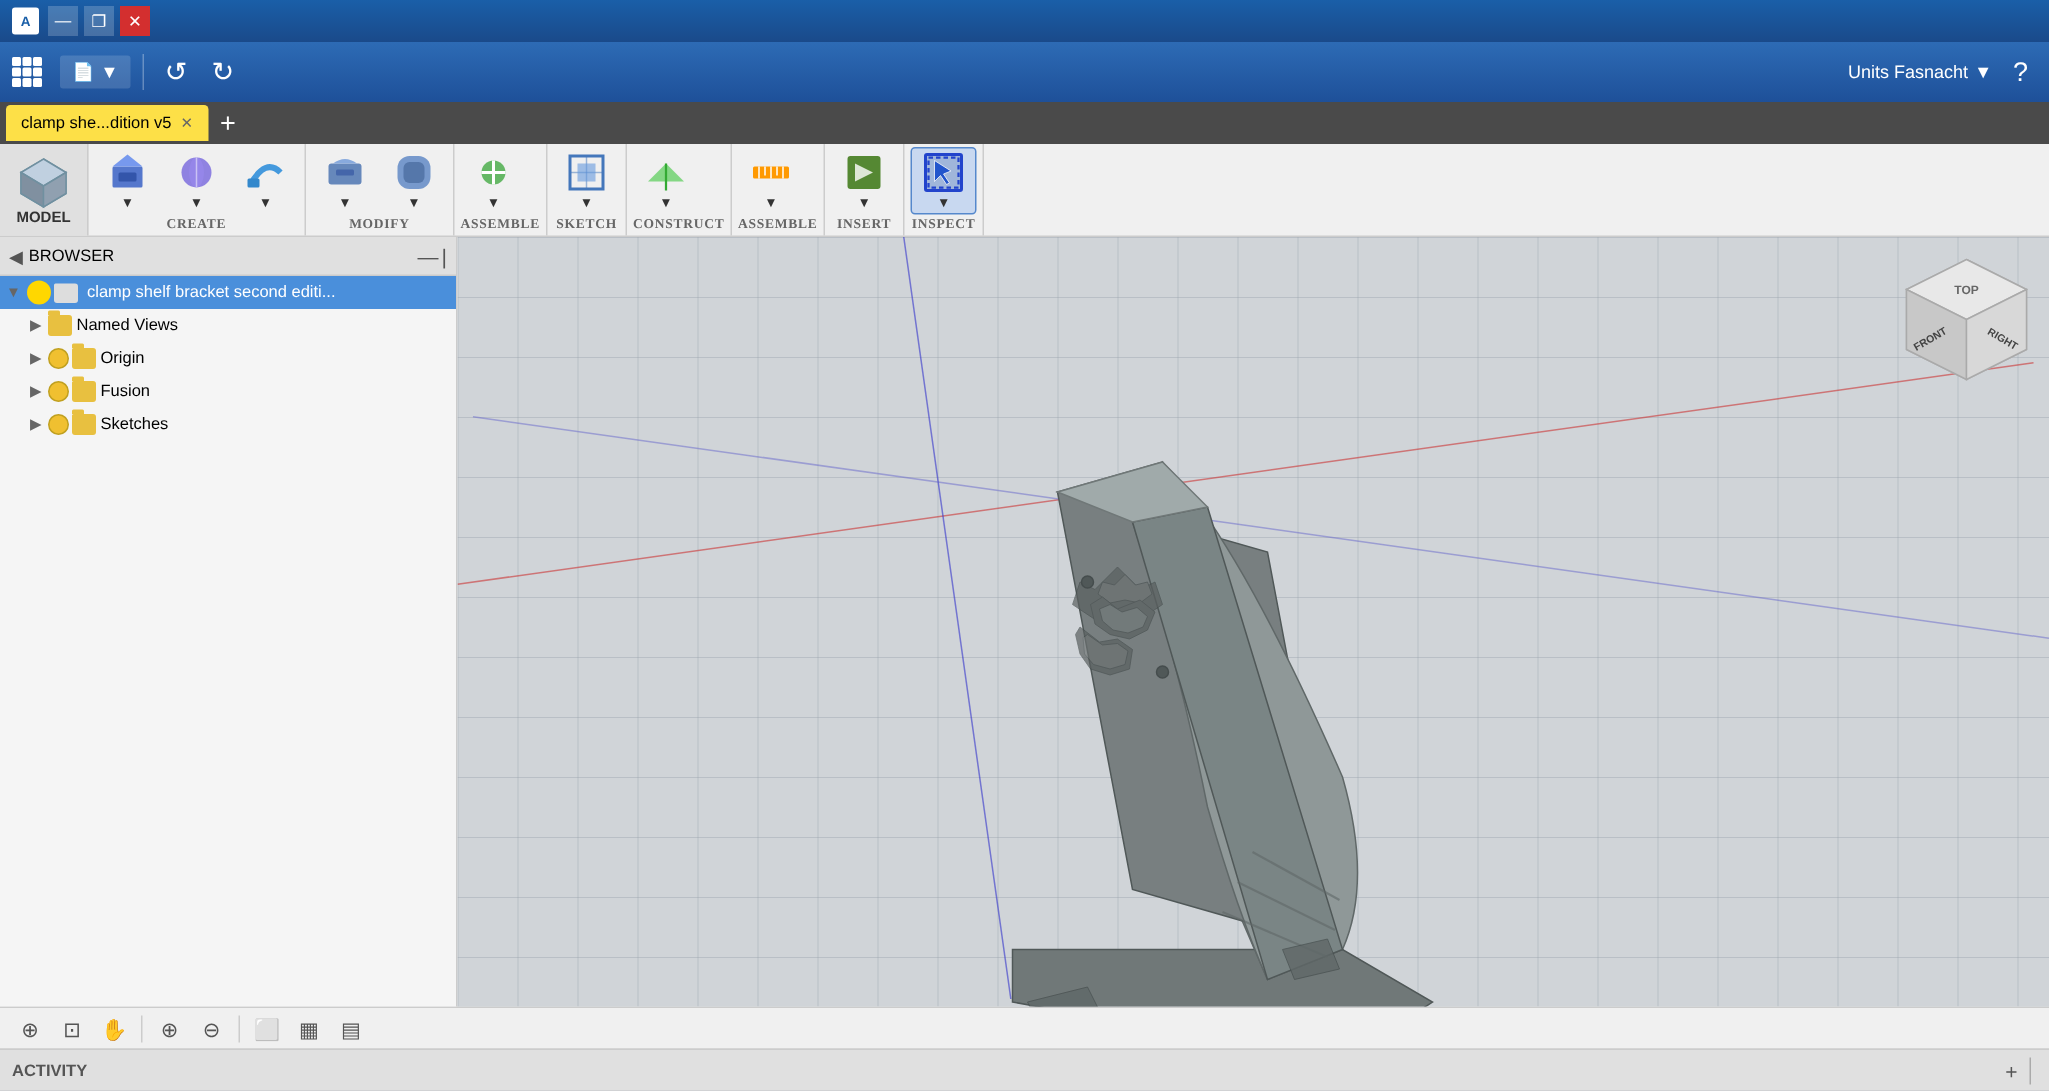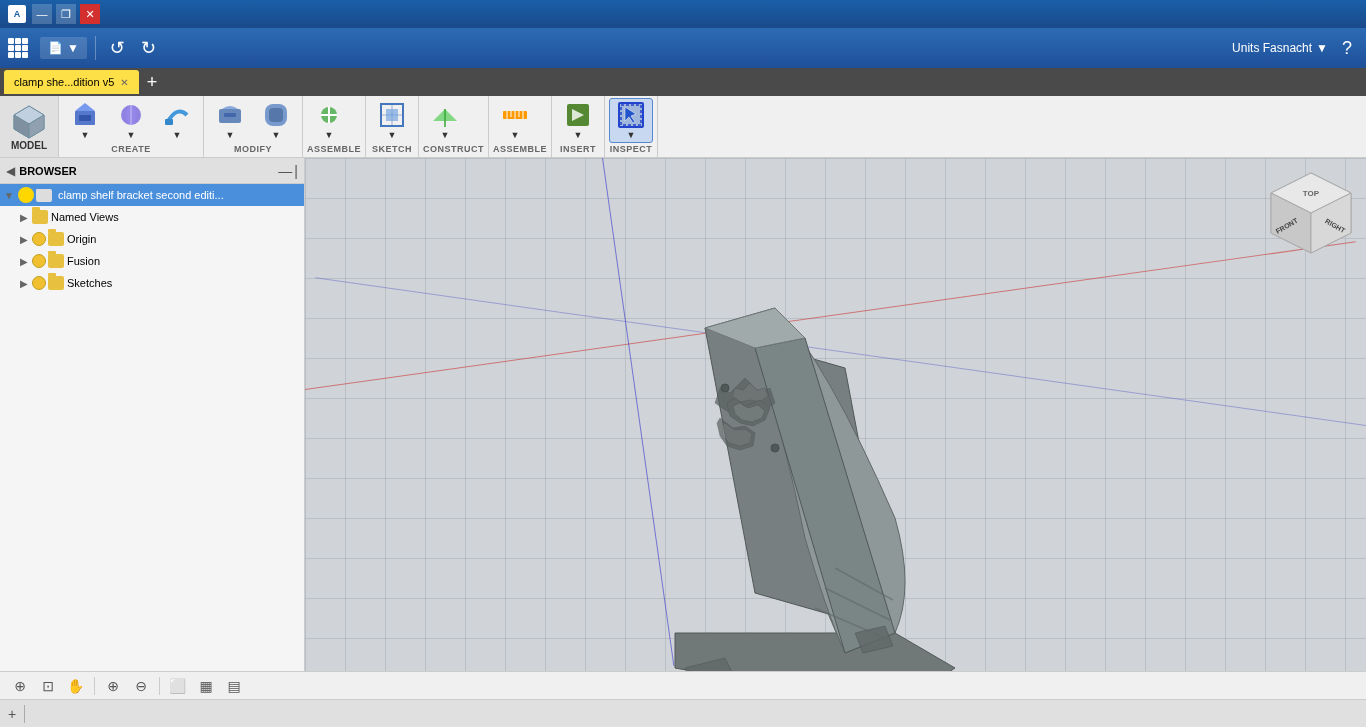--- a/index.html
+++ b/index.html
@@ -90,21 +90,21 @@
     }
     .toolbar-section {
       display: flex;
       flex-direction: column;
       border-right: 1px solid #ccc;
       padding: 2px 4px;
       min-width: fit-content;
     }
     .toolbar-section-label {
       font-size: 9px; color: #666; text-align: center;
-      padding: 1px 0; font-weight: bold; letter-spacing: 0.5px;
+      padding: 1px 0; font-weight: bold; letter-spacing: 0.5px; font-family: Liberation Serif, serif;
     }
     .toolbar-buttons {
       display: flex; align-items: center; gap: 2px; flex: 1;
     }
     .tb-btn {
       display: flex; flex-direction: column; align-items: center;
       padding: 2px 6px; cursor: pointer; border-radius: 3px;
       border: none; background: transparent; min-width: 44px;
       font-size: 9px; color: #333;
     }
@@ -145,21 +145,21 @@
       background: #e0e0e0;
       border-bottom: 1px solid #ccc;
       display: flex;
       align-items: center;
       padding: 0 6px;
       gap: 4px;
     }
     .browser-nav-btn {
       background: none; border: none; cursor: pointer; font-size: 12px; color: #555;
     }
-    .browser-title { font-weight: bold; font-size: 11px; flex: 1; }
+    .browser-title { font-weight: normal; font-size: 11px; flex: 1; }
     .browser-actions { display: flex; gap: 2px; }
     .browser-action-btn { background: none; border: none; cursor: pointer; font-size: 14px; color: #555; }
 
     
     .tree-item {
       display: flex; align-items: center;
       padding: 2px 4px; cursor: pointer; font-size: 11px;
       min-height: 22px;
     }
     .tree-expand { width: 12px; color: #666; font-size: 10px; cursor: pointer; flex-shrink: 0; }
@@ -568,15 +568,16 @@
   <div class="bottom-separator"></div>
   <button class="bottom-btn" title="Zoom In">⊕</button>
   <button class="bottom-btn" title="Zoom Out">⊖</button>
   <div class="bottom-separator"></div>
   <button class="bottom-btn" title="Display Mode">⬜</button>
   <button class="bottom-btn" title="Grid">▦</button>
   <button class="bottom-btn" title="Environment">▤</button>
 </div>
 
 <div id="activity-bar">
+  <span class="activity-label">ACTIVITY</span>
   <button style="background:none;border:none;cursor:pointer;font-size:14px;color:#555;">+</button>
   <div style="width:1px;height:18px;background:#aaa;margin:0 4px;"></div>
 </div>
 
 </body></html>

